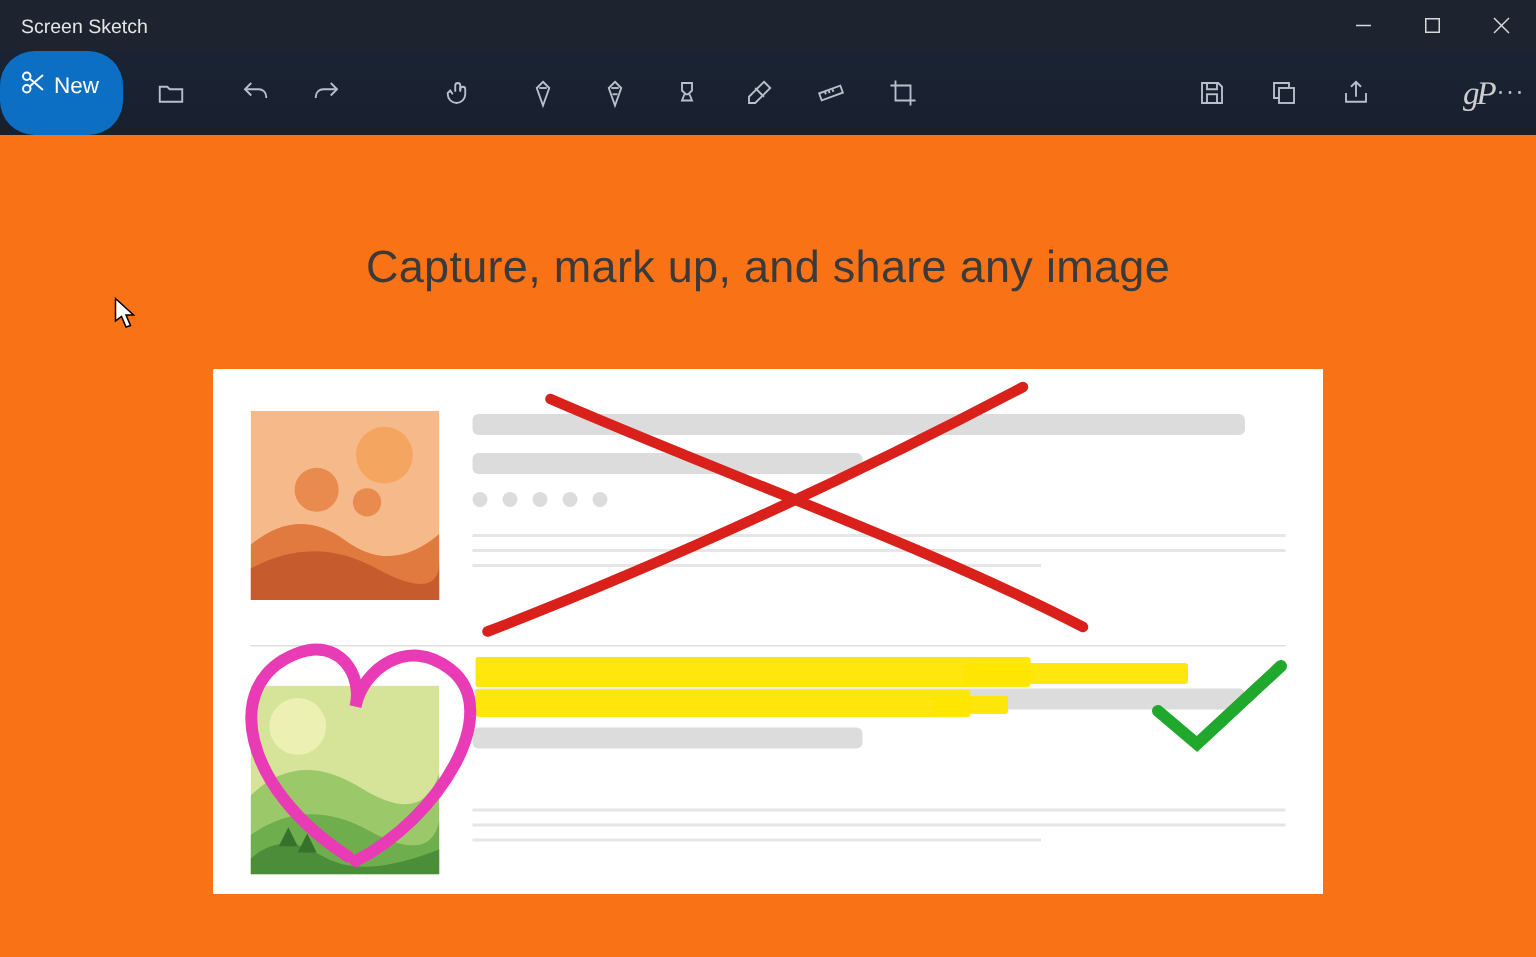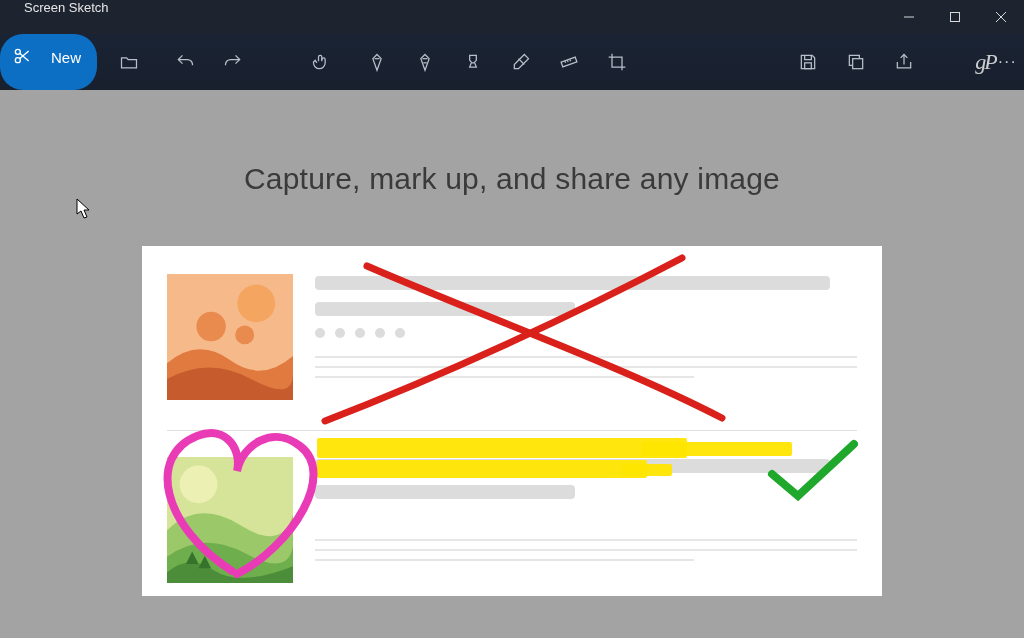--- a/index.html
+++ b/index.html
@@ -8,22 +8,22 @@
     font-family: "Segoe UI", sans-serif;
     background: #b7b7b7;
     overflow: hidden;
   }
   
   .titlebar {
     height: 34px;
     background: #1d2430;
     color: #e6e6e6;
     display: flex;
-    align-items: flex-start;
-    padding-left: 24px;
+    align-items: center;
+    padding-left: 14px;
     font-size: 13px;
   }
   .titlebar .spacer { flex: 1; }
   .win-btn {
     width: 46px; height: 34px;
     display: flex; align-items: center; justify-content: center;
     color: #d9d9d9;
   }
   .win-btn svg { width: 12px; height: 12px; stroke: currentColor; fill: none; stroke-width:1; }
   
@@ -33,21 +33,21 @@
     display: flex;
     align-items: stretch;
     color: #c0c7d1;
   }
   .new-btn {
     background: #0d6fc4;
     color: #fff;
     display: flex;
     align-items: center;
     padding: 0 16px 10px 12px;
-    gap: 19px;
+    gap: 4px;
     font-size: 15px;
     border-radius: 23px;
   }
   .tool {
     width: 48px;
     display: flex;
     align-items: center;
     justify-content: center;
   }
   .tool svg { width: 20px; height: 20px; stroke: #b8c0cb; fill: none; stroke-width: 1.5; }
@@ -63,21 +63,21 @@
     color:#e0e0e0;
     letter-spacing: -2px;
     opacity: .9;
     margin-left: 40px;
   }
   .watermark .dots { letter-spacing: 1px; font-style: normal; font-family: sans-serif; font-size:16px; margin-left:2px; }
   
   .canvas-area {
     position: relative;
     height: calc(638px - 34px - 56px);
-    background: #a3a3a3;
+    background: #f97316;
     display: flex;
     flex-direction: column;
     align-items: center;
     padding-top: 72px;
     text-align: center;
   }
   .headline {
     font-size: 30px;
     font-weight: 300;
     color: #3a3a3a;

